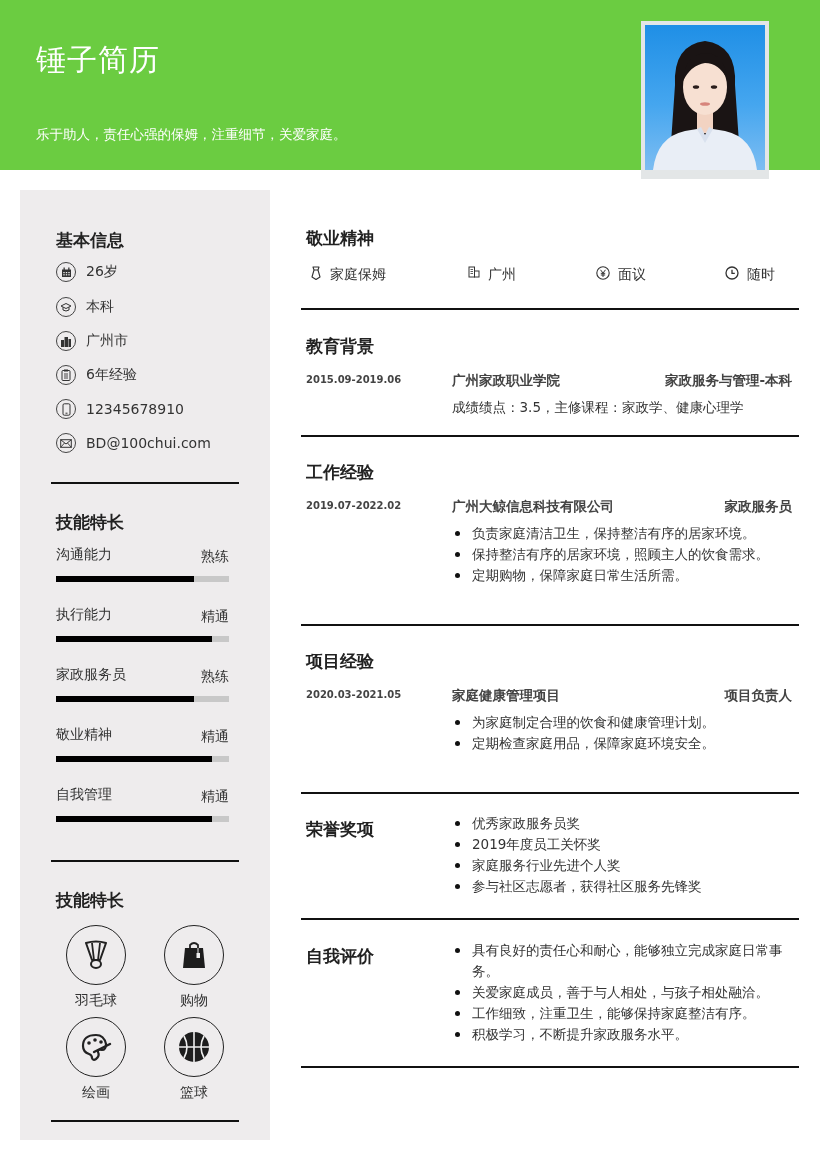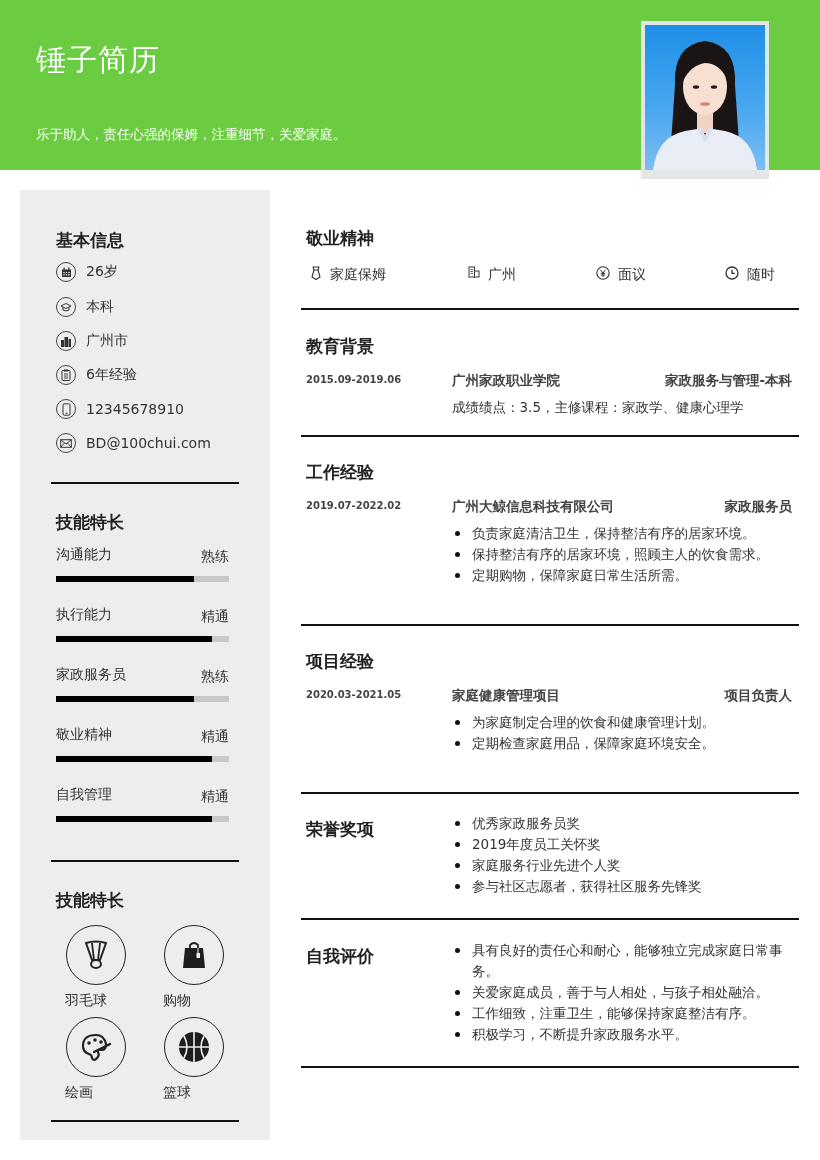--- a/index.html
+++ b/index.html
@@ -20,21 +20,21 @@
   .info-icon { width: 20px; height: 20px; border: 1.3px solid #444; border-radius: 50%; display: flex; align-items: center; justify-content: center; margin-right: 10px; }
   .info-text { font-size: 14px; color: #333; }
   .sb-divider { position: absolute; left: 31px; width: 188px; height: 1.5px; background: #111; }
 
   .skill { position: absolute; left: 36px; width: 173px; height: 40px; }
   .skill .name { position: absolute; left: 0; top: 0; font-size: 14px; color: #333; line-height: 18px; }
   .skill .level { position: absolute; right: 0; top: 2px; font-size: 14px; color: #333; line-height: 18px; }
   .skill .track { position: absolute; left: 0; top: 31px; width: 173px; height: 6px; background: #c8c8c8; }
   .skill .fill { height: 6px; background: #000; }
 
-  .hobby { position: absolute; width: 62px; text-align: left; }
+  .hobby { position: absolute; width: 62px; text-align: center; }
   .hobby .circle { width: 60px; height: 60px; border: 1.3px solid #222; border-radius: 50%; display: flex; align-items: center; justify-content: center; margin: 0 auto; }
   .hobby .label { margin-top: 6px; font-size: 14px; color: #333; line-height: 18px; white-space: nowrap; }
 
   .main-sec-title { position: absolute; left: 306px; font-size: 17px; font-weight: bold; color: #222; line-height: 22px; }
   .hdivider { position: absolute; left: 301px; width: 498px; height: 1.5px; background: #111; }
 
   .intent-row { position: absolute; top: 266px; height: 20px; display: flex; font-size: 14px; color: #333; }
   .intent-row svg { margin-right: 8px; }
 
   .period { position: absolute; left: 306px; font-size: 10px; font-weight: bold; color: #444; line-height: 18px; }

